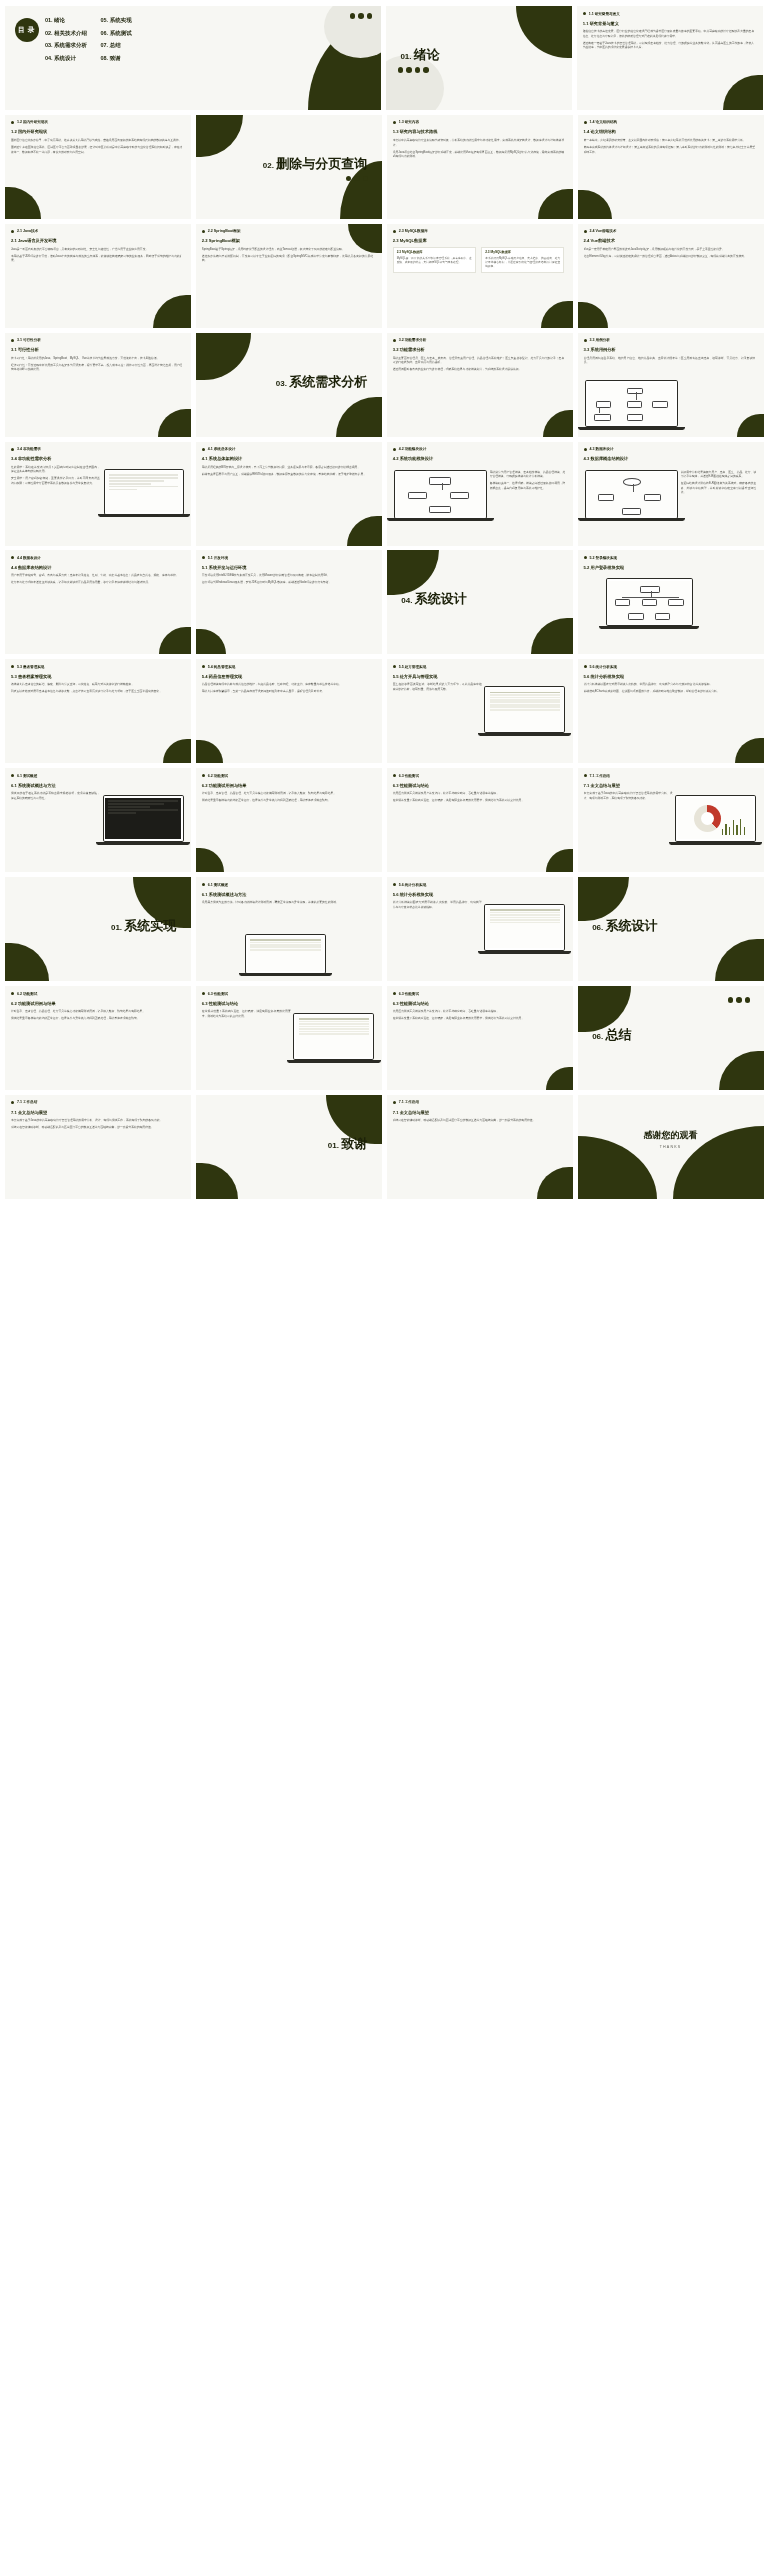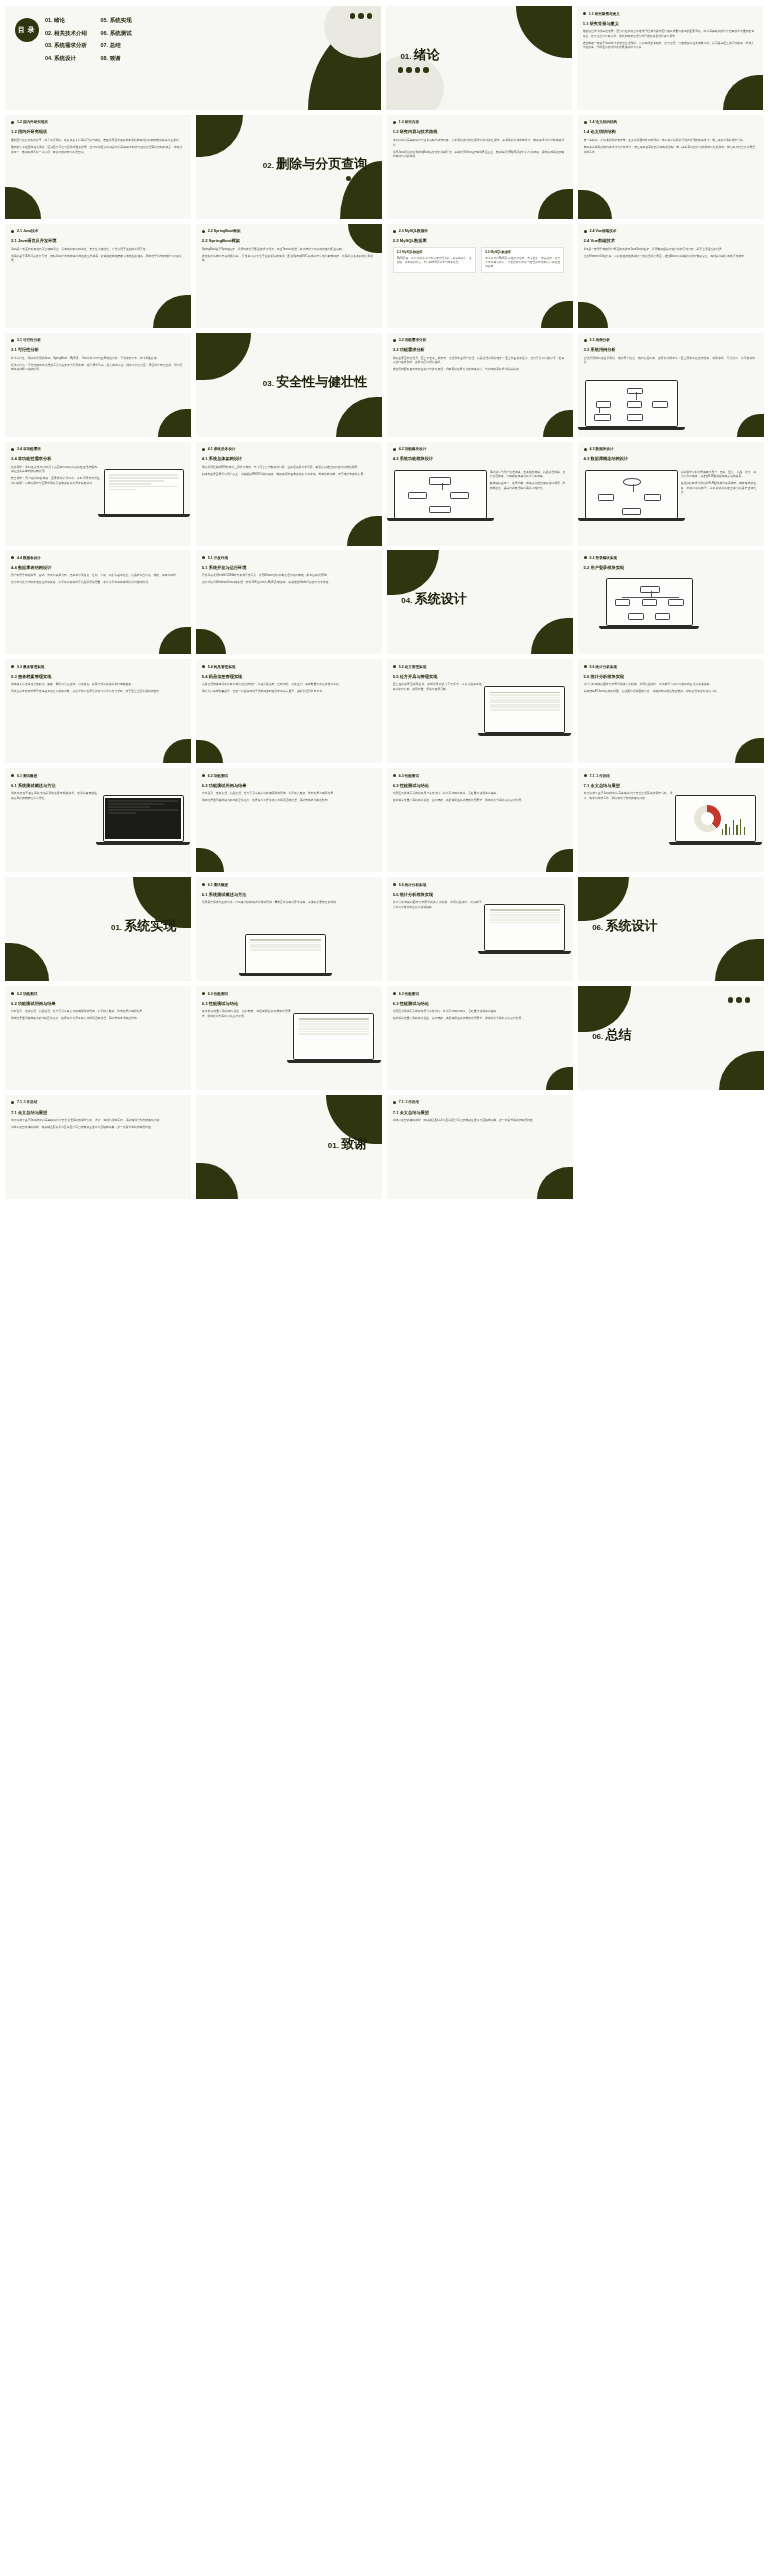--- a/index.html
+++ b/index.html
@@ -326,21 +326,21 @@
       <p>经济可行性：开发过程中所使用的工具与框架多为开源免费，硬件要求不高，投入成本可控；操作可行性方面，界面设计简洁直观，用户经简单培训即可熟练使用。</p>
     </div>
     <div class="blob br" style="width:33px;height:28px;"></div>
   </div>
 
   <div class="slide">
     <div class="blob tl" style="width:55px;height:47px;"></div>
     <div class="blob br" style="width:46px;height:40px;"></div>
     <div class="sec-num right">
       <span>03.</span>
-      <span class="sec-title">安全性与健壮性</span>
+      <span class="sec-title">系统需求分析</span>
     </div>
   </div>
 
   <div class="slide">
     <div class="s-head">
         <span class="hd"></span>
         <span class="ht">3.2 功能需求分析</span>
       </div>
     <div class="s-title">3.2 功能需求分析</div>
     <div class="s-body">
@@ -816,15 +816,21 @@
         <span class="hd"></span>
         <span class="ht">7.1 工作总结</span>
       </div>
     <div class="s-title">7.1 全文总结与展望</div>
     <div class="s-body">
       <p>后续可在智能辅助诊断、移动端适配以及与区域医疗平台的数据互通等方面继续完善，进一步提升系统的实用价值。</p>
     </div>
     <div class="blob br" style="width:36px;height:32px;"></div>
   </div>
 
+  <div class="slide">
+    <div class="big-tri2"></div>
+    <div class="big-tri"></div>
+    <div class="thanks">感谢您的观看</div>
+    <div class="thanks-sub">THANKS</div>
+  </div>
 
 </div>
 
 
 </body></html>

